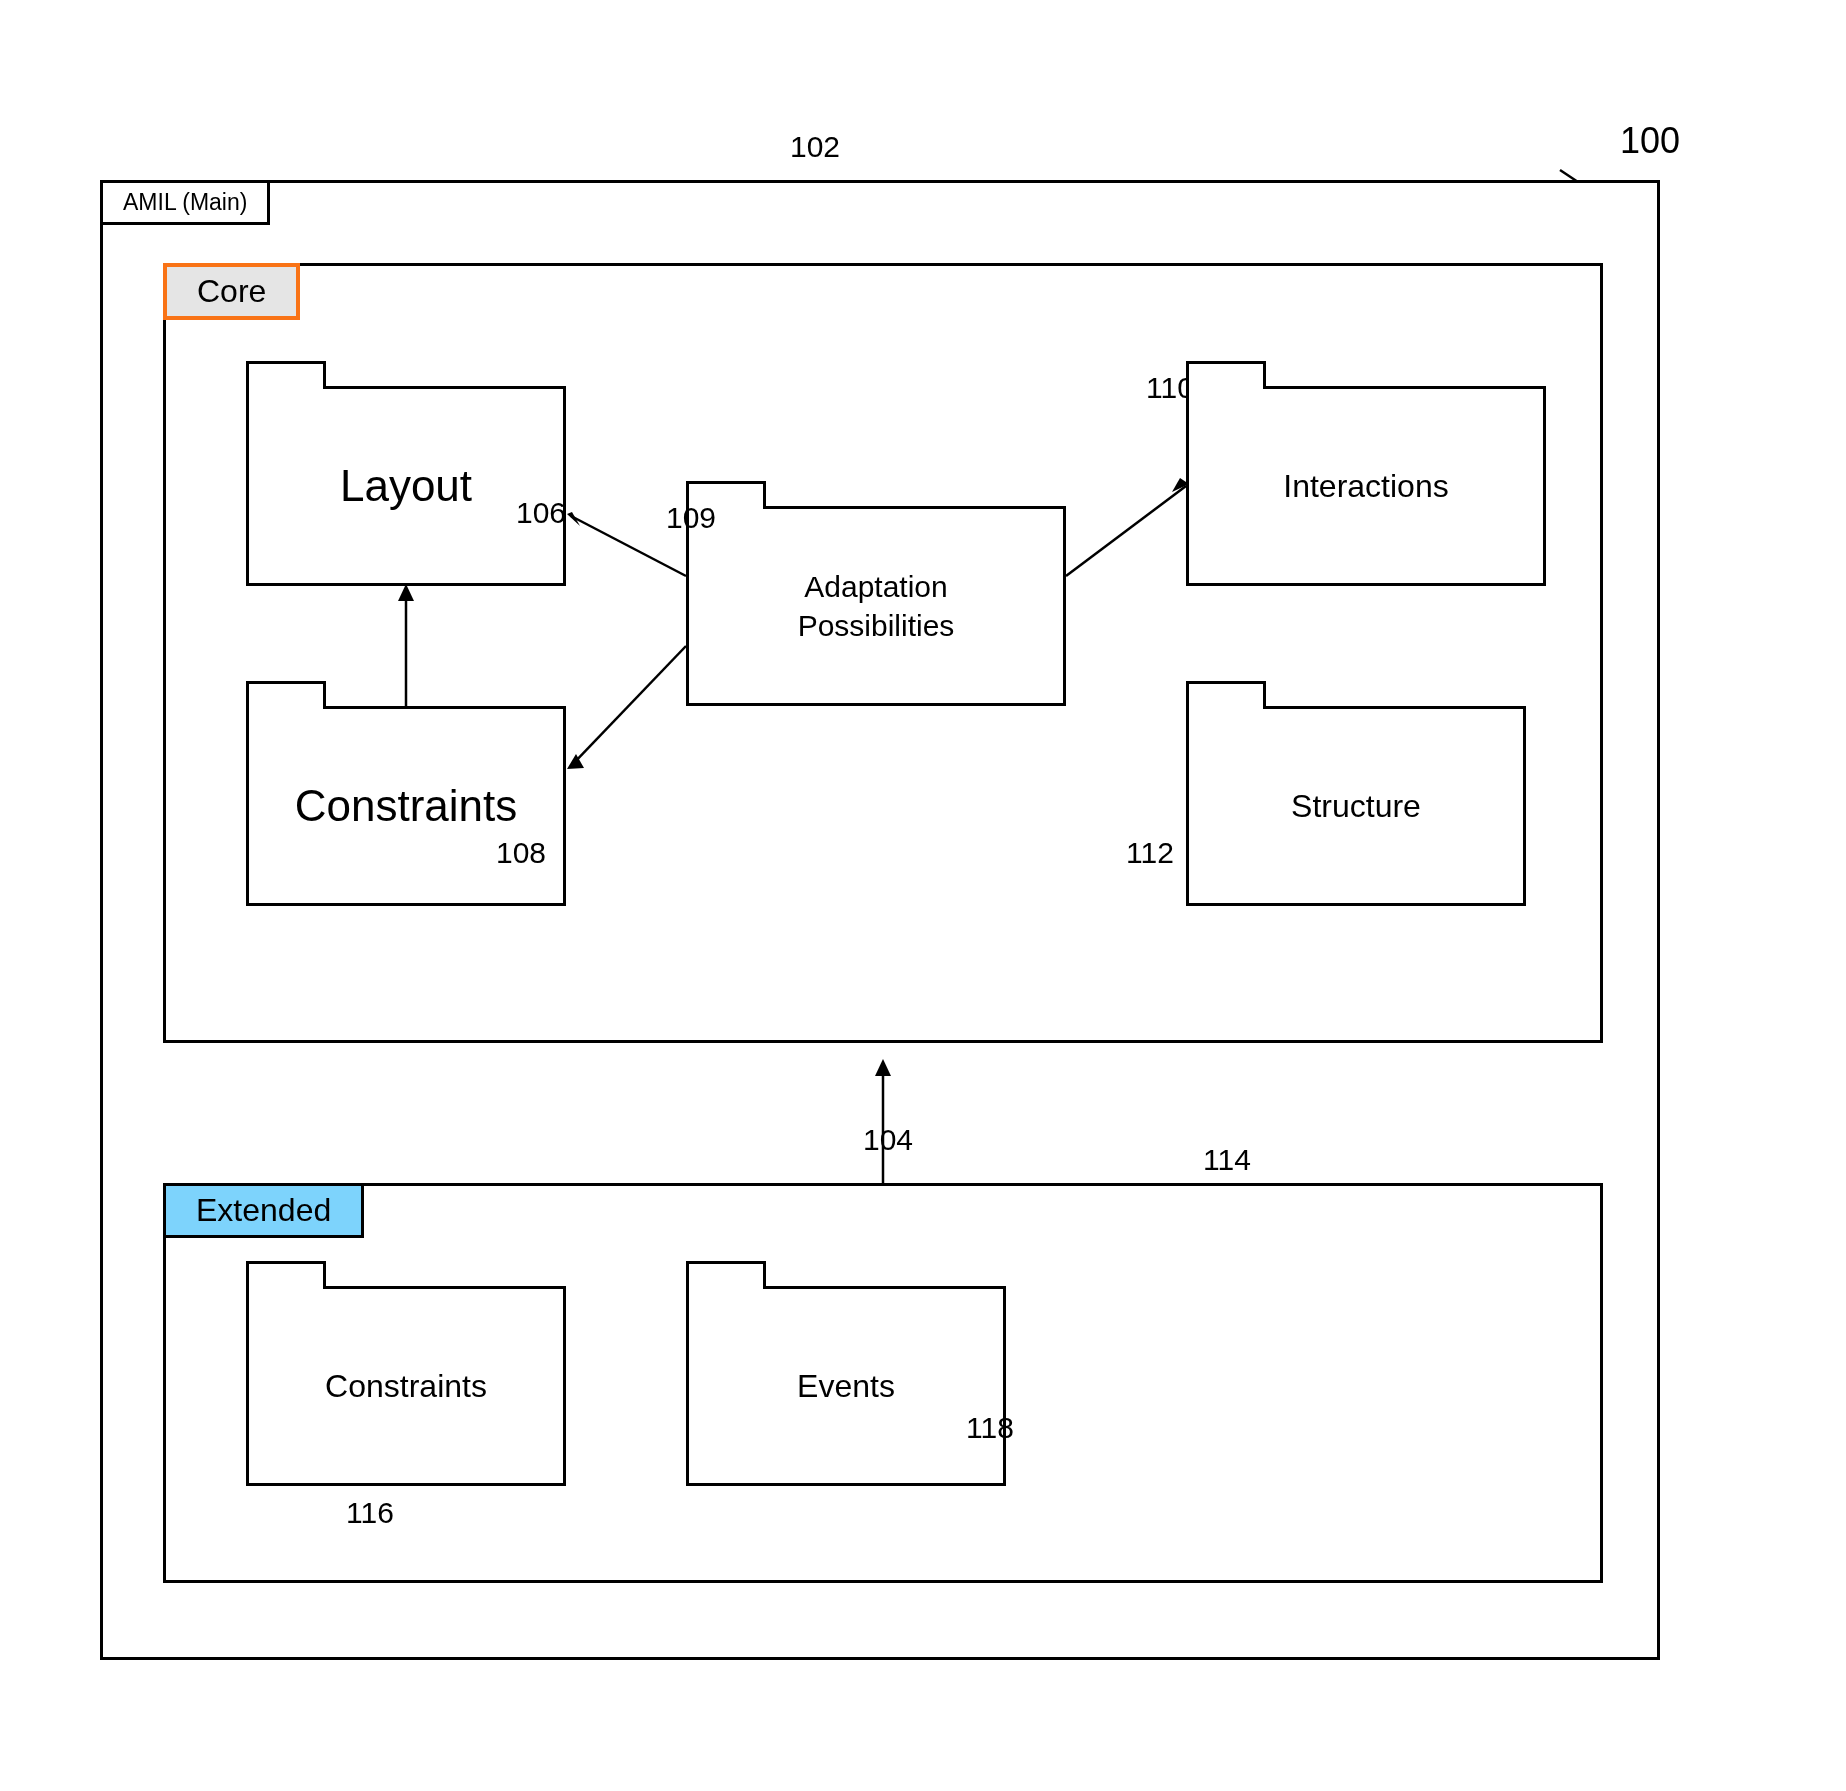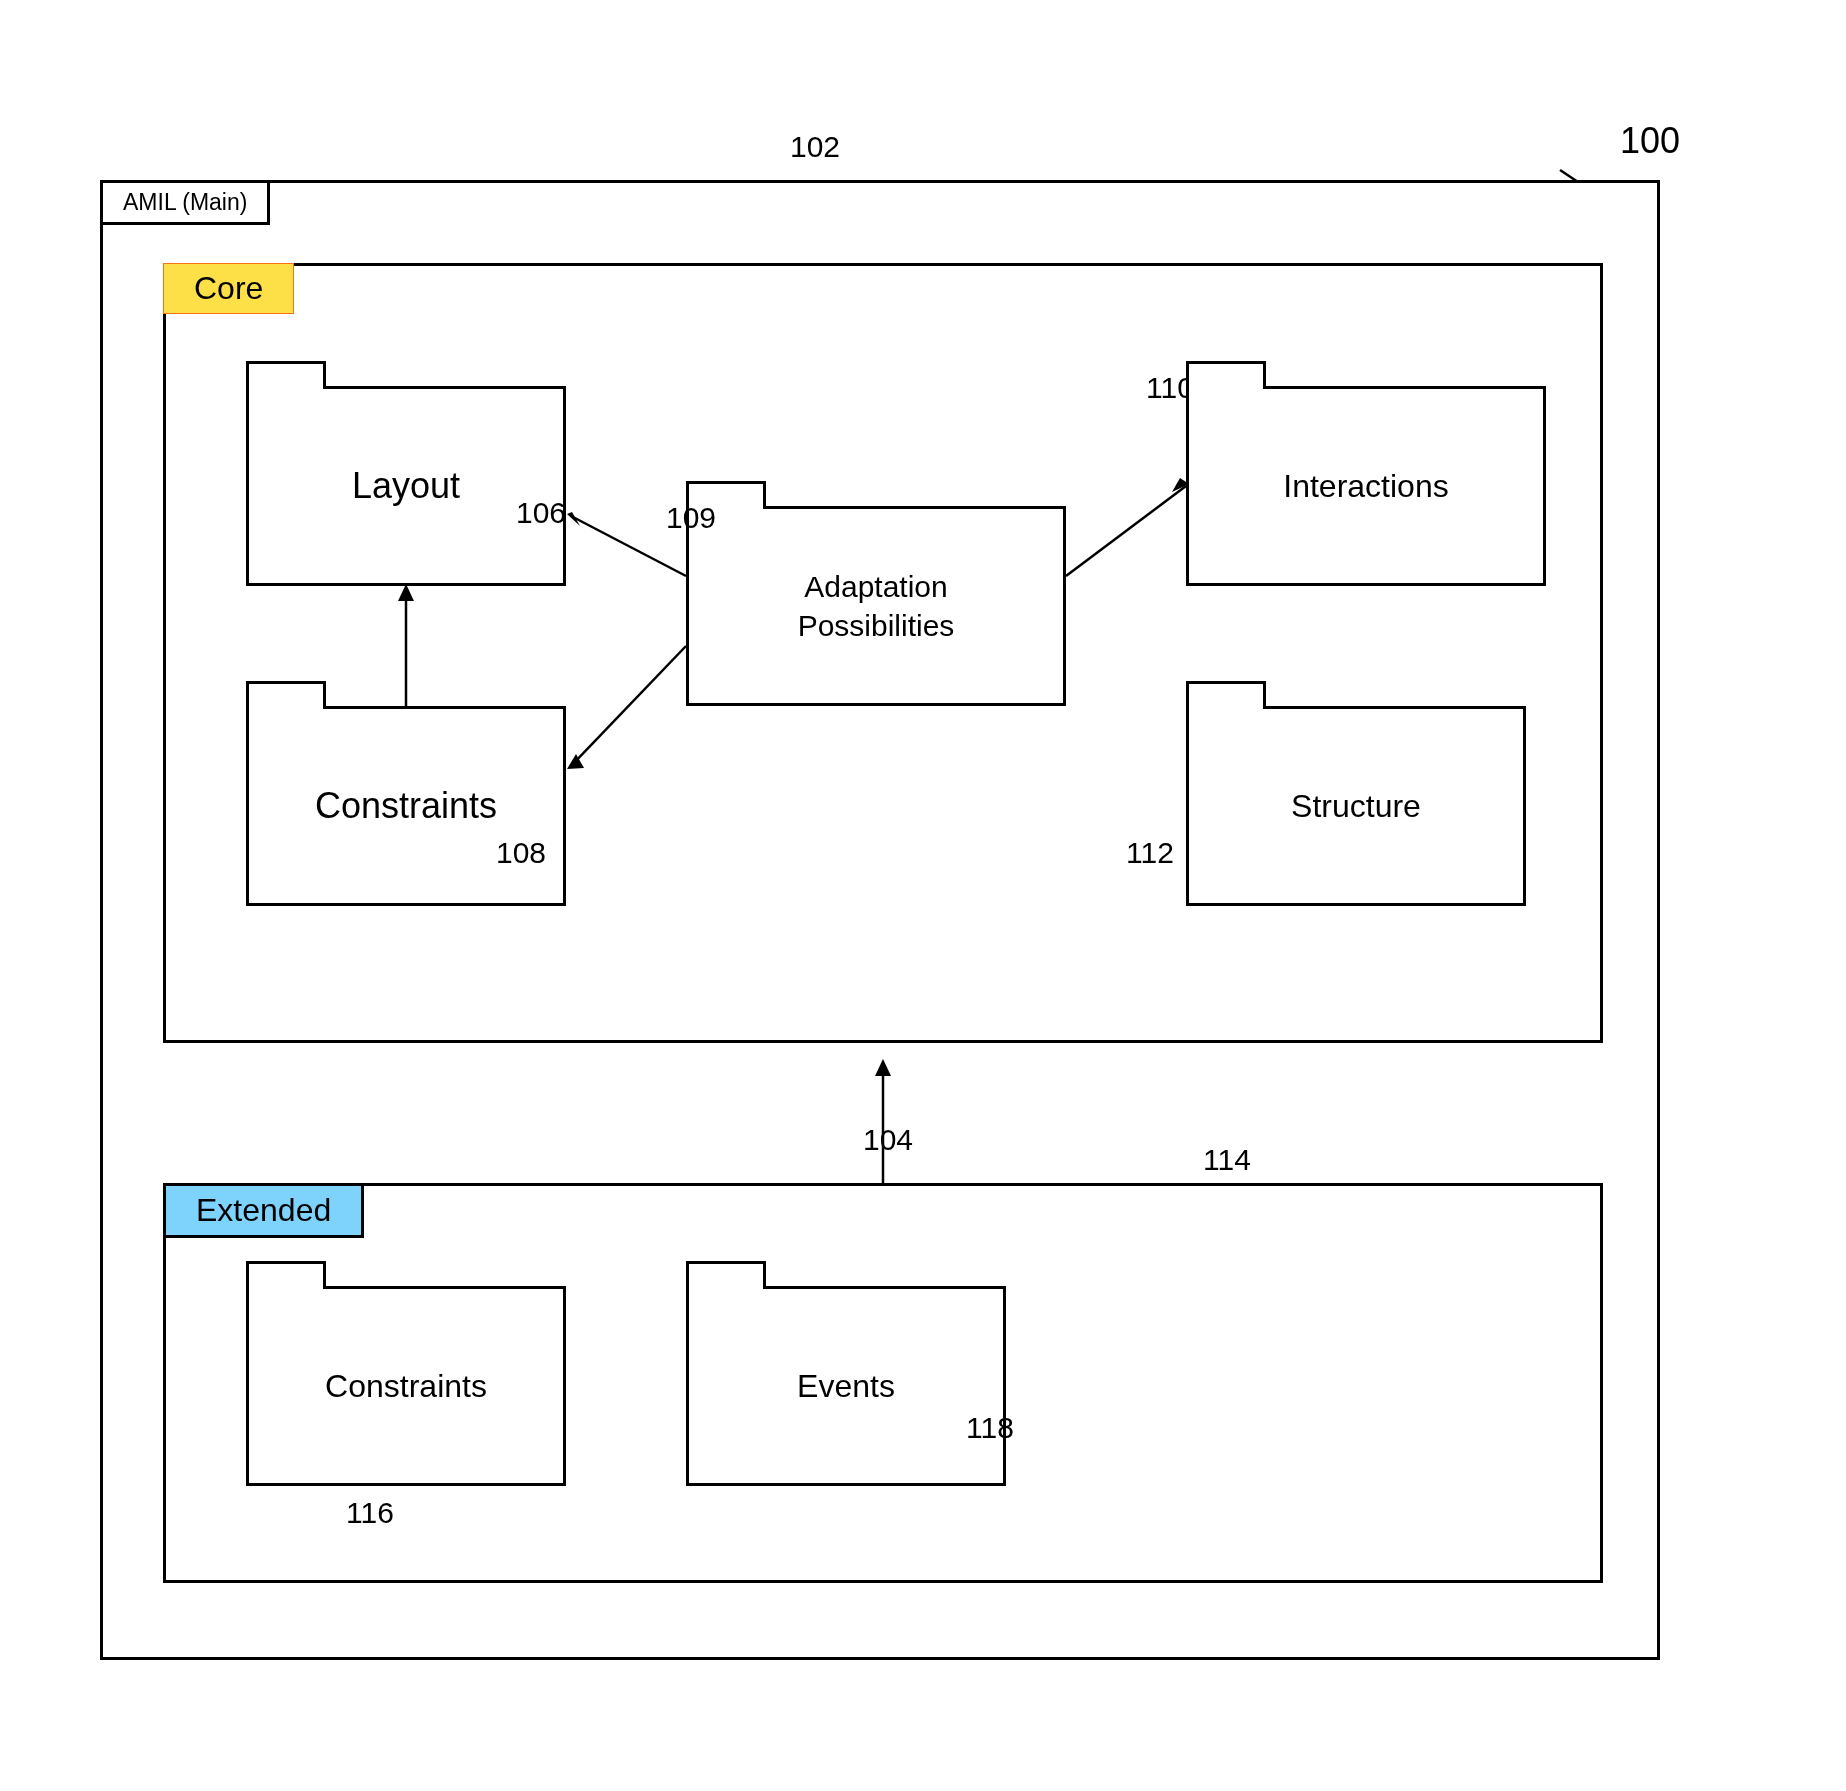--- a/index.html
+++ b/index.html
@@ -67,22 +67,22 @@
       width: 1440px;
       height: 780px;
       border: 3px solid #000;
       background: #fff;
     }
 
     .core-label {
       position: absolute;
       top: -3px;
       left: -3px;
-      background: #fde047;
-      border: 1px solid #f97316;
+      background: #e5e5e5;
+      border: 4px solid #f97316;
       padding: 6px 30px;
       font-size: 32px;
       font-weight: normal;
     }
 
     
     .extended-box {
       position: absolute;
       top: 1000px;
       left: 60px;
@@ -127,21 +127,21 @@
       left: 80px;
       width: 320px;
       height: 200px;
     }
 
     .layout-text {
       position: absolute;
       top: 50%;
       left: 50%;
       transform: translate(-50%, -50%);
-      font-size: 36px;
+      font-size: 44px;
     }
 
     
     .mediaitems-box {
       top: 440px;
       left: 80px;
       width: 320px;
       height: 200px;
     }
 

